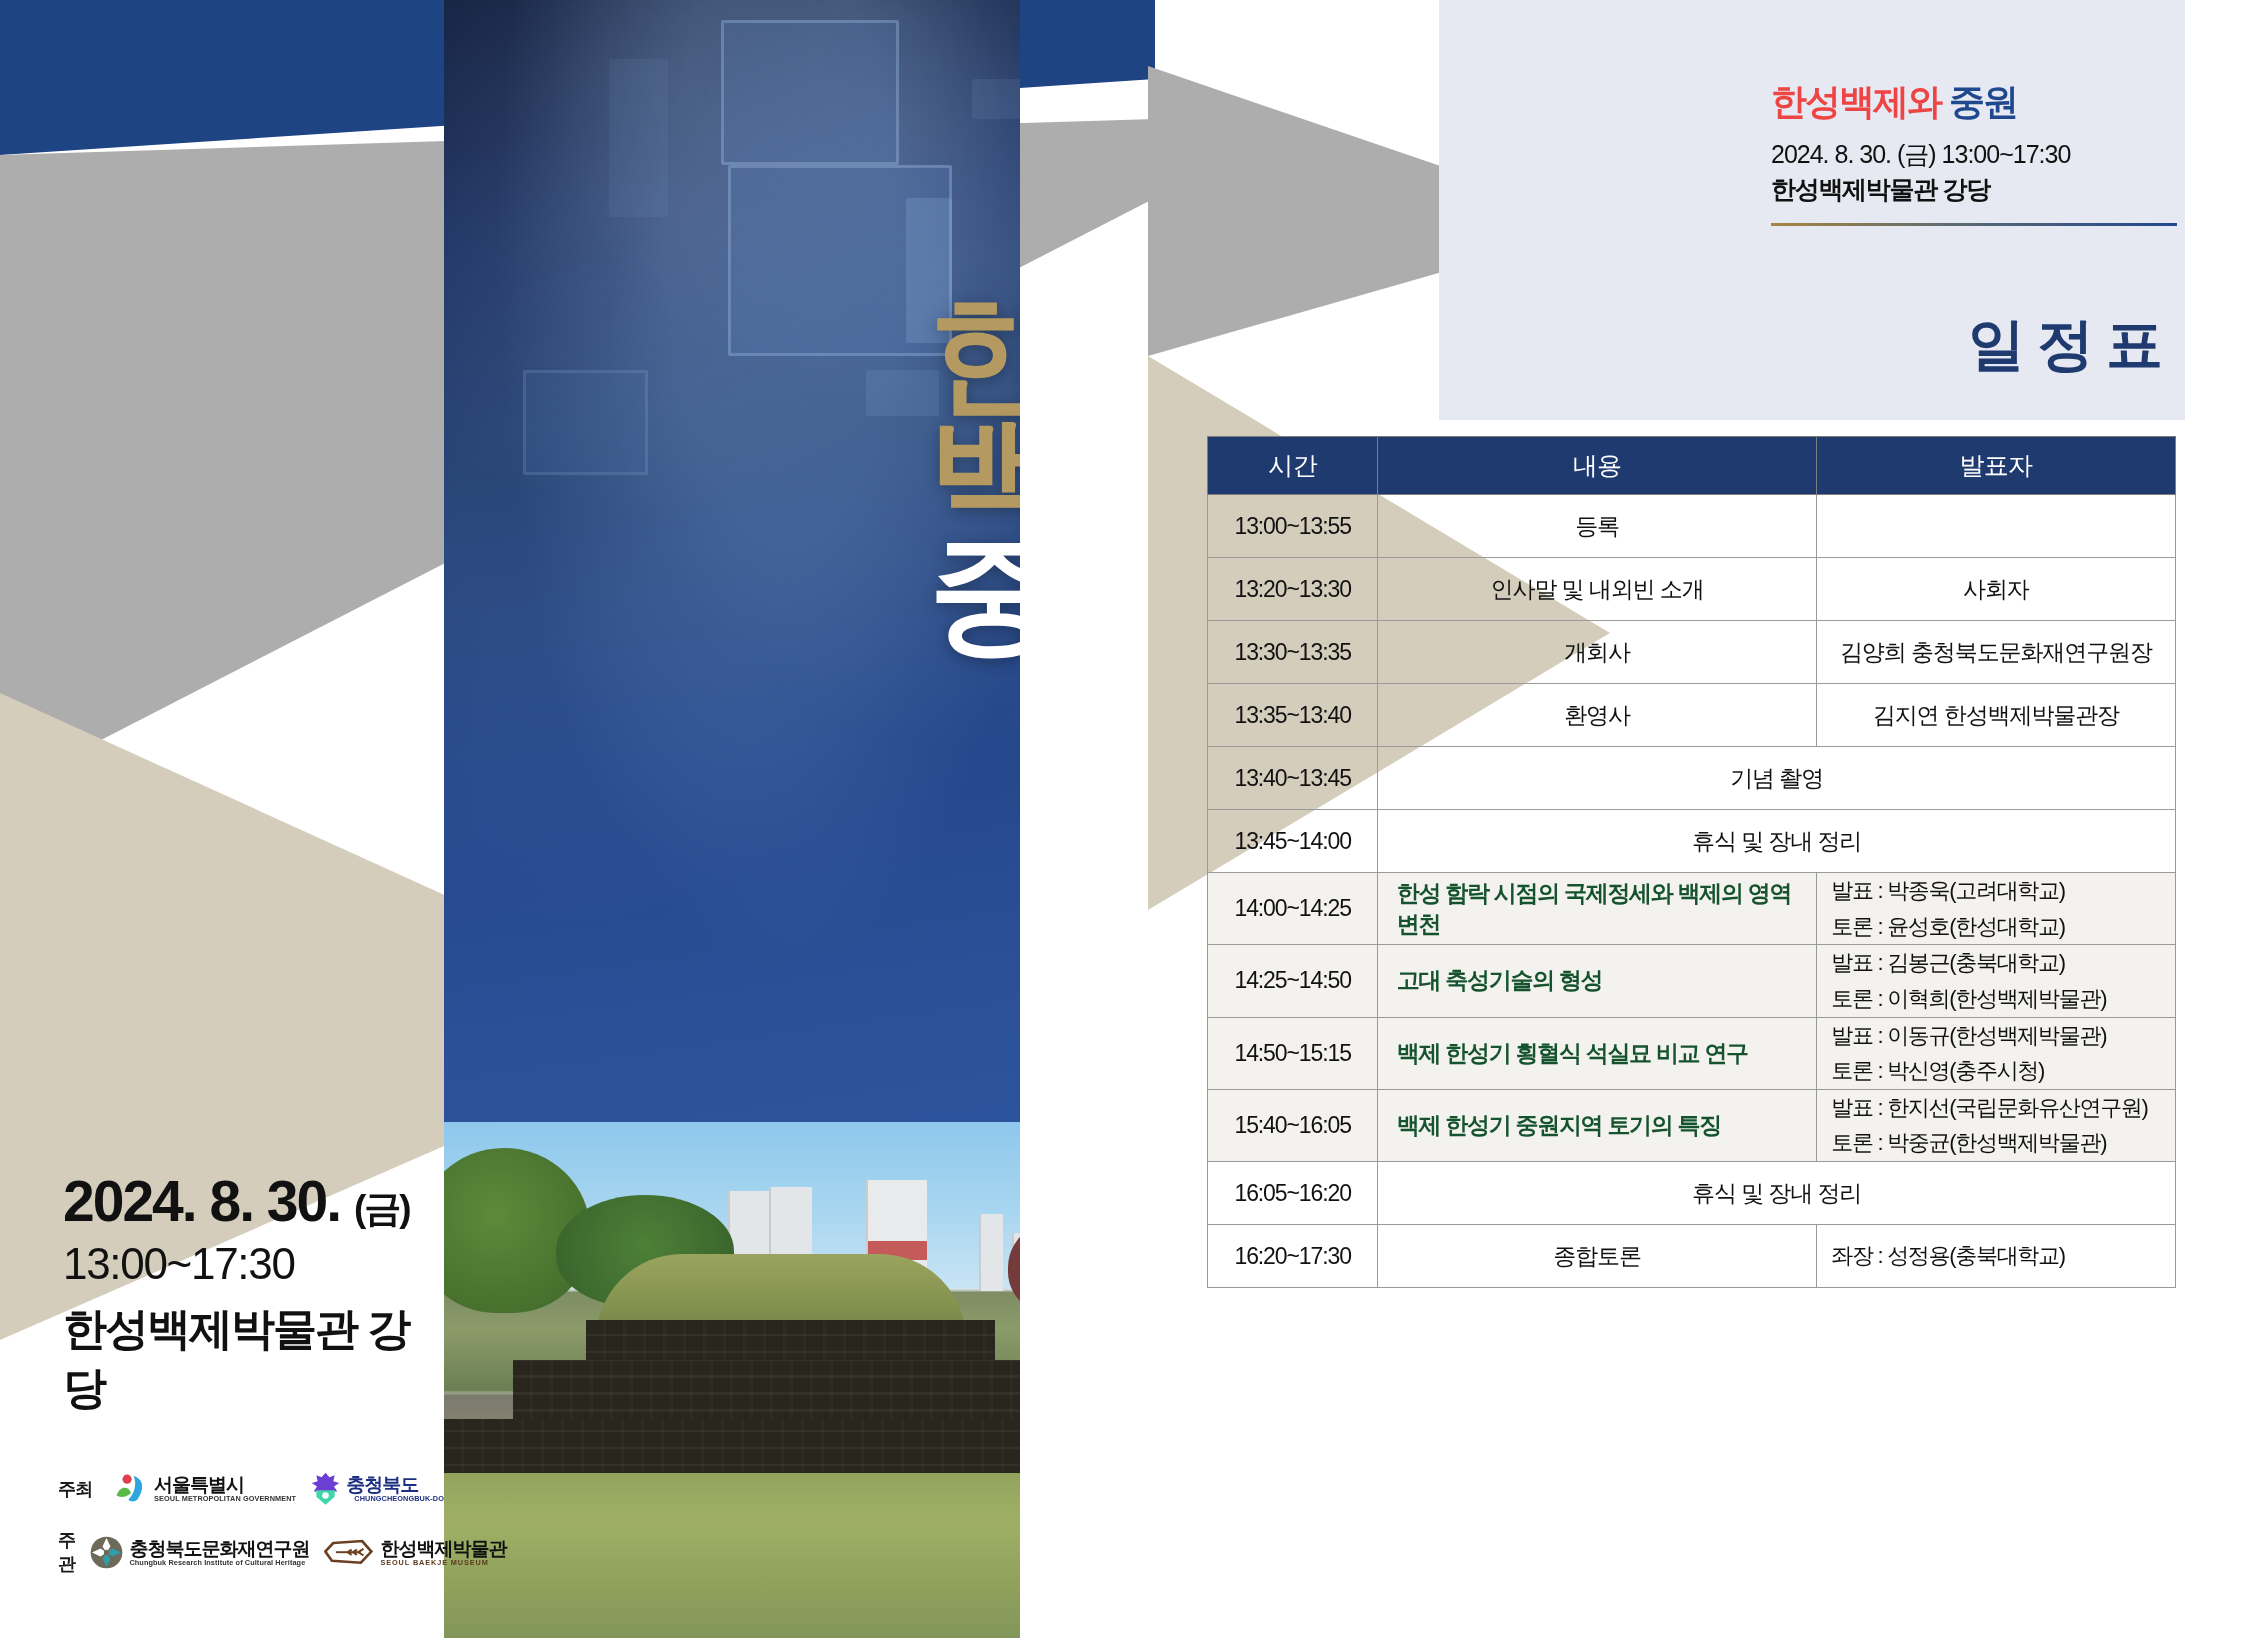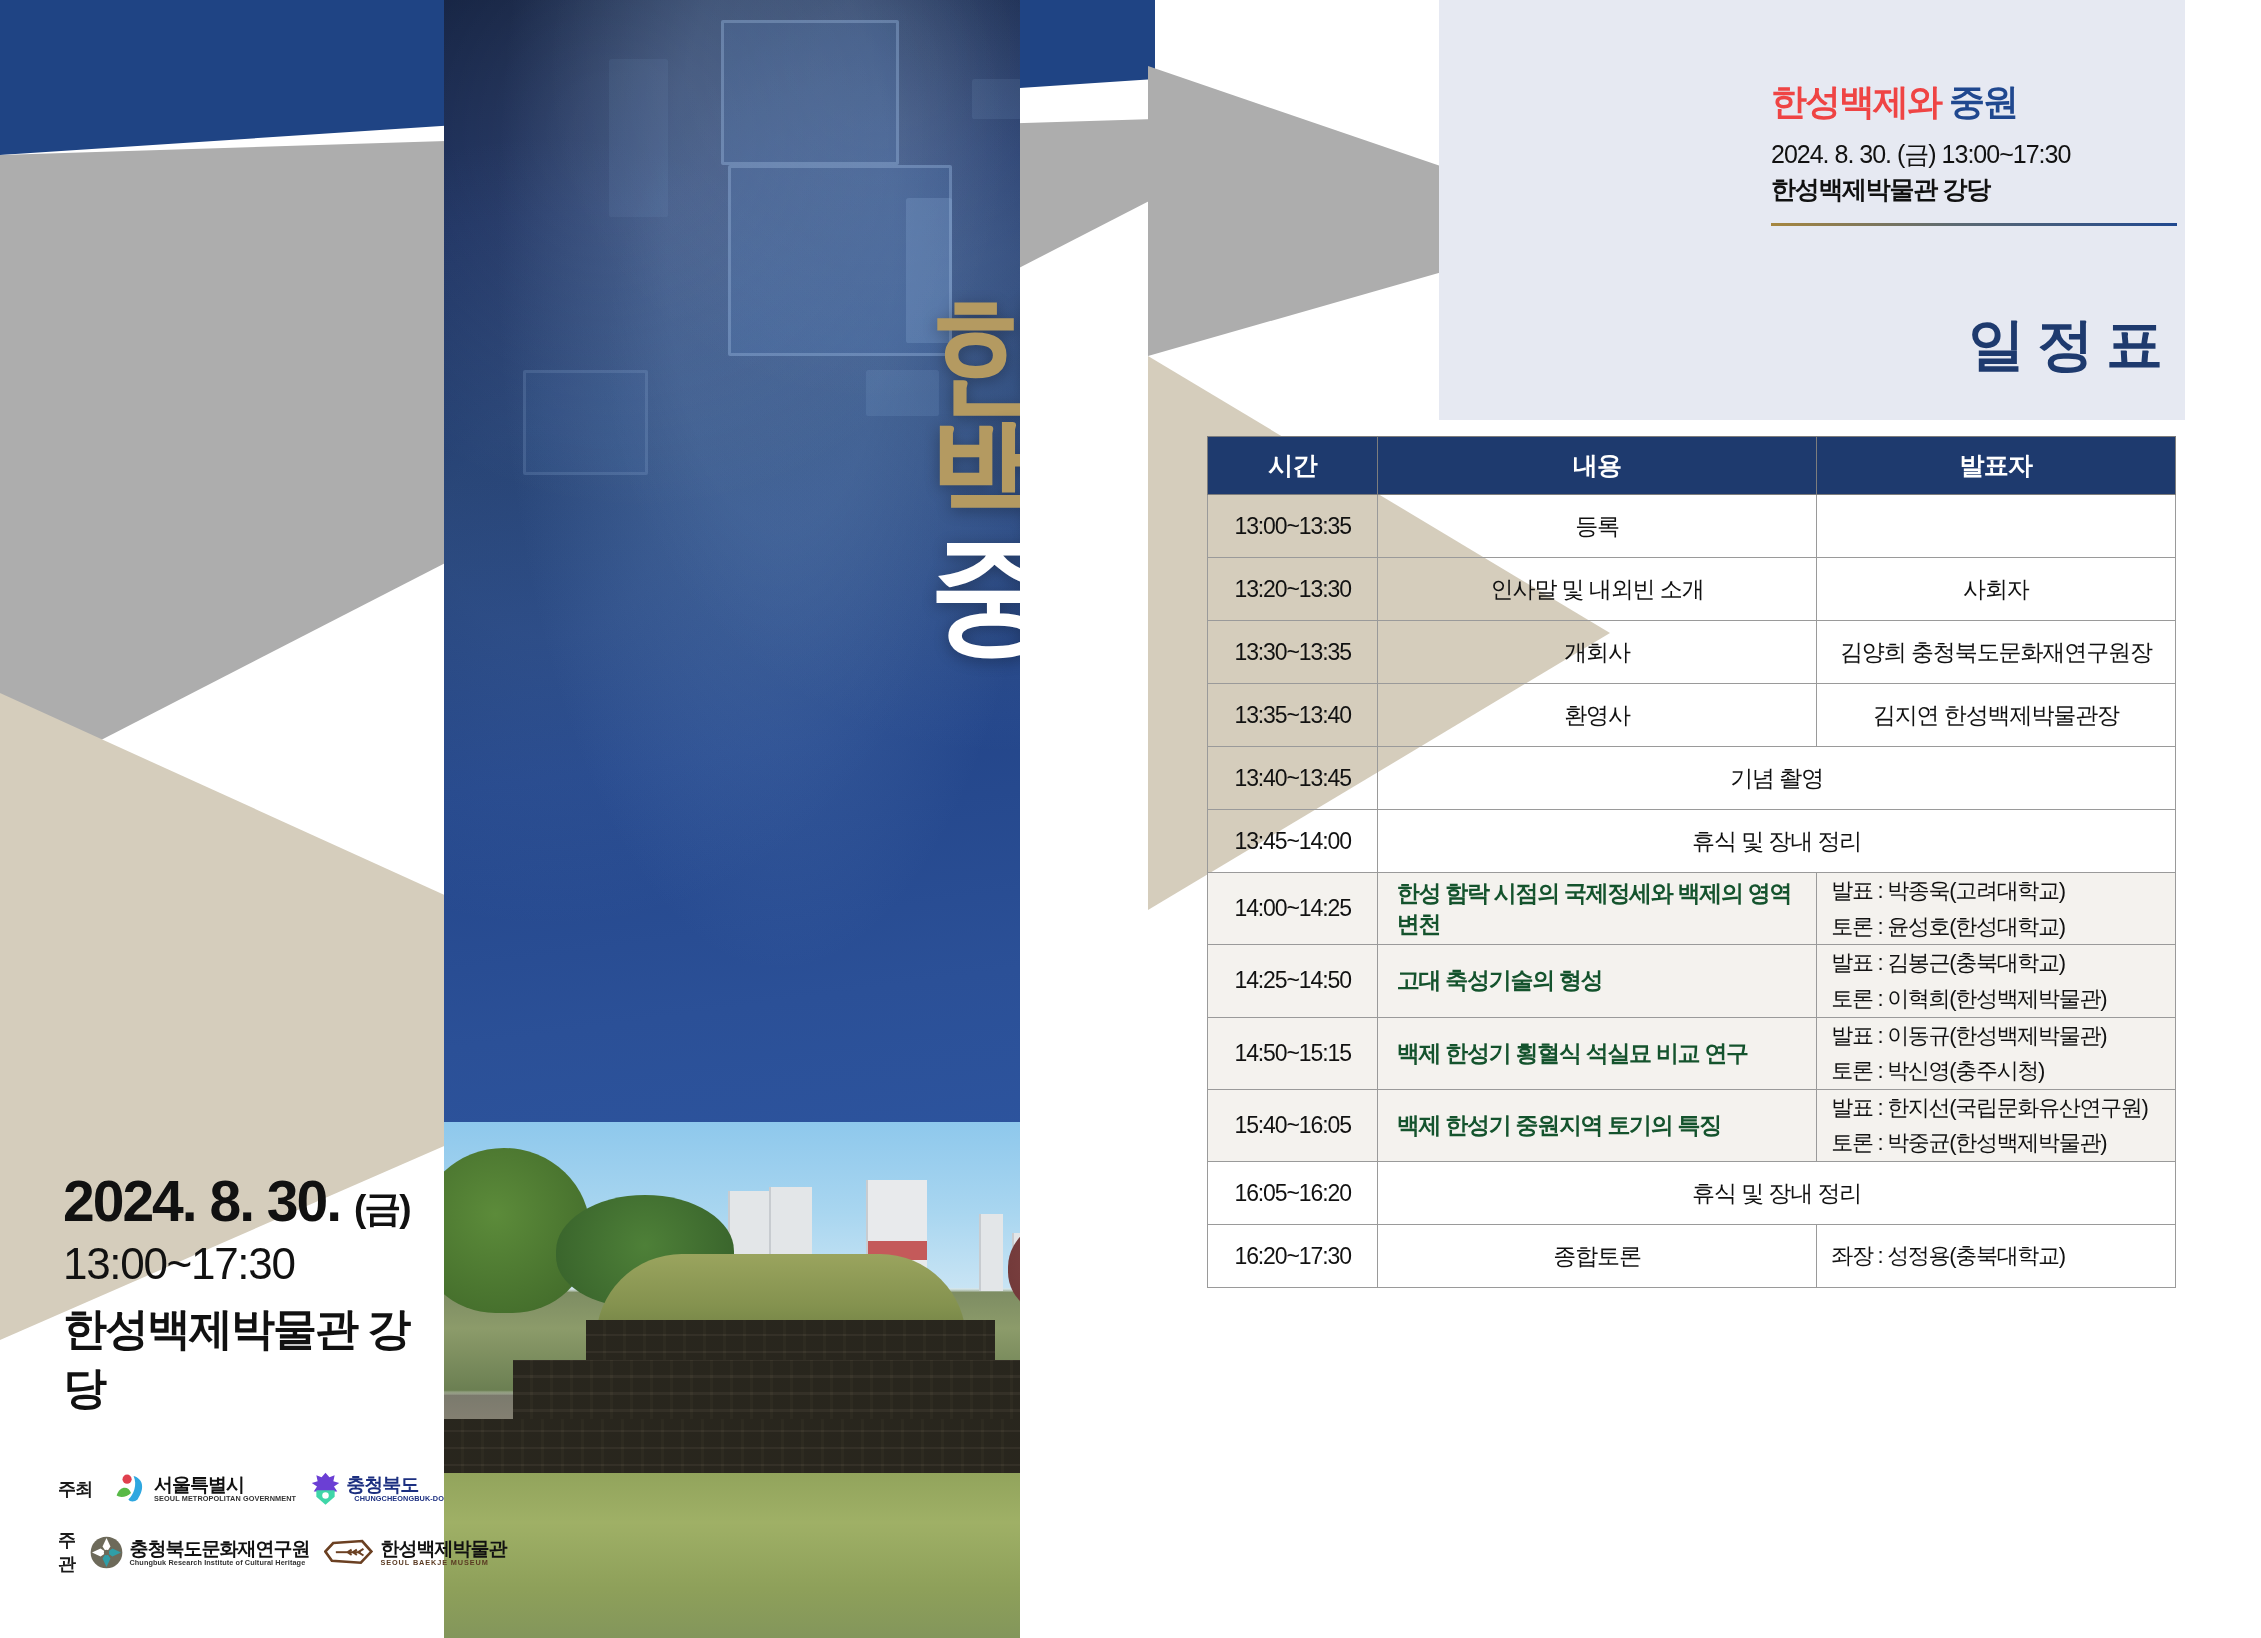--- a/index.html
+++ b/index.html
@@ -131,21 +131,21 @@
   }
 
   
   .tbl{position:absolute;left:1207px;top:436px;width:969px;border-collapse:collapse;}
   .tbl td,.tbl th{
     border:0.7px solid #9a9a9a;
     font-size:23px;color:#111;text-align:center;vertical-align:middle;
     letter-spacing:-1.1px;padding:0 6.6px;
   }
   .tbl thead th{
-    background:#1e3a6e;color:#ffffff;font-size:25px;font-weight:700;
+    background:#1e3a6e;color:#ffffff;font-size:25px;font-weight:400;
     height:57px;border:0.7px solid #7d7d7d;letter-spacing:-0.7px;
   }
   .c-time{width:160px;}
   .c-cont{width:462px;}
   .c-spk{width:347px;}
   .tbl tbody tr{height:63px;}
   tr.pres{background:#f4f2ee;height:106px;}
   tr.pres td.title{
     color:#14532d;font-weight:700;text-align:left;padding-left:18.5px;
     font-size:23px;letter-spacing:-1.3px;
@@ -288,21 +288,21 @@
 <table class="tbl">
   <thead>
     <tr>
       <th class="c-time">시간</th>
       <th class="c-cont">내용</th>
       <th class="c-spk">발표자</th>
     </tr>
   </thead>
   <tbody>
     <tr>
-      <td>13:00~13:35</td>
+      <td>13:00~13:55</td>
       <td>등록</td>
       <td></td>
     </tr>
     <tr>
       <td>13:20~13:30</td>
       <td>인사말 및 내외빈 소개</td>
       <td>사회자</td>
     </tr>
     <tr>
       <td>13:30~13:35</td>

